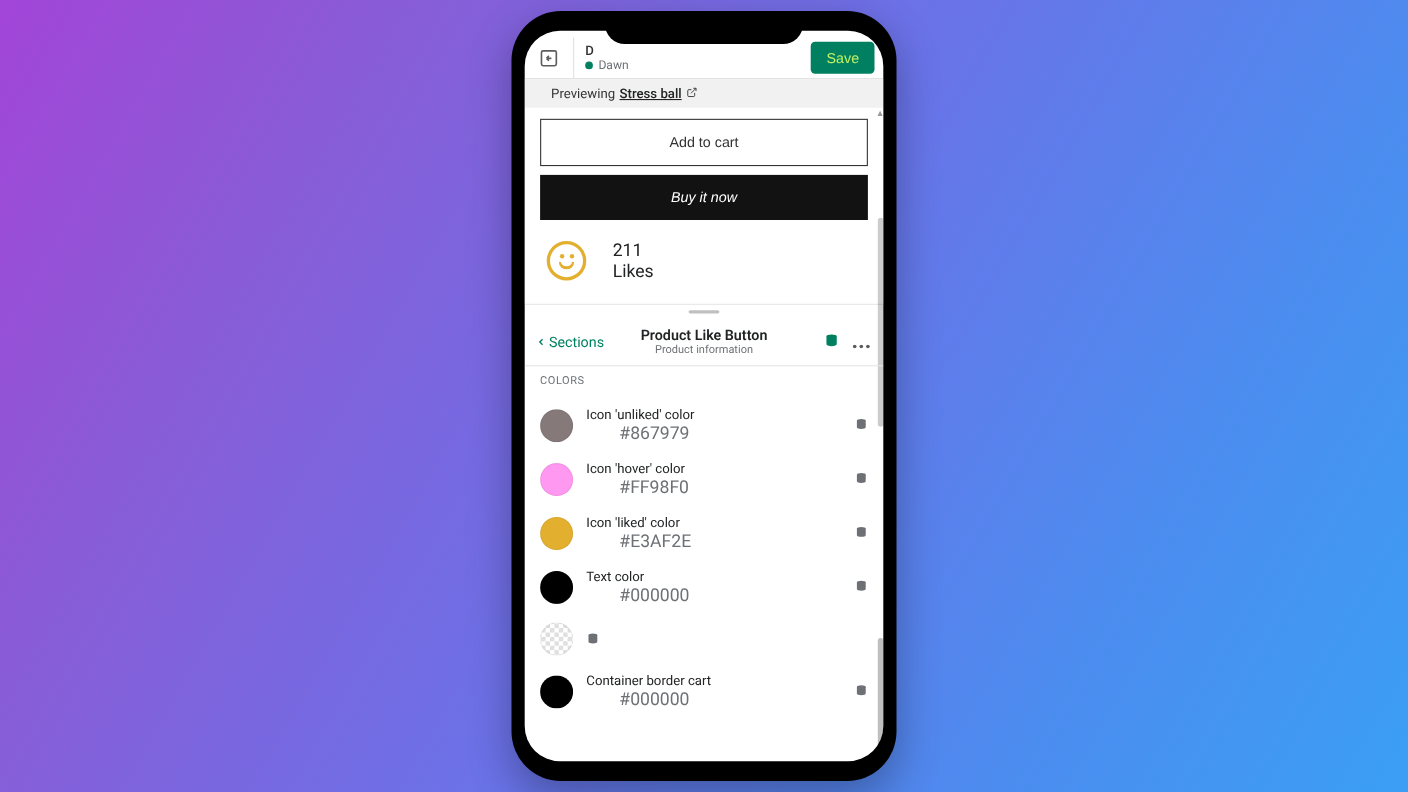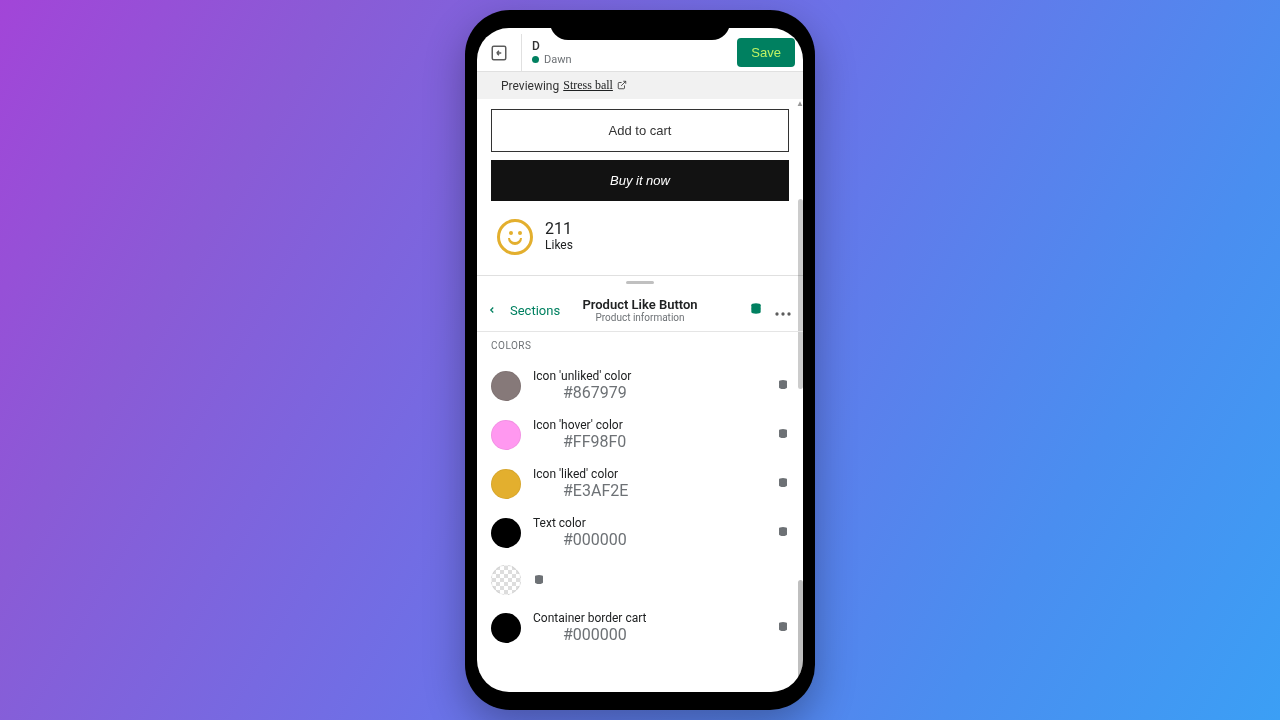--- a/index.html
+++ b/index.html
@@ -100,21 +100,20 @@
       color: #333;
       display: flex;
       align-items: center;
       gap: 4px;
     }
     .preview-bar .product-link {
       text-decoration: underline;
       color: #202223;
       font-weight: 500;
       cursor: pointer;
-      font-family: Liberation Serif, serif;
     }
     .external-icon svg { width: 10px; height: 10px; }
     .preview-area {
       background: #fff;
       padding: 10px 14px;
       flex: 0 0 auto;
       position: relative;
     }
     .outline-btn {
       width: 100%;
@@ -131,22 +130,22 @@
       background: #121212;
       color: #fff;
       border: none;
       padding: 13px;
       font-size: 13px;
       cursor: pointer;
       font-style: italic;
     }
     .likes-row {
       display: flex;
-      align-items: flex-start;
-      gap: 12px;
+      align-items: center;
+      gap: 24px;
       padding: 18px 6px 10px;
     }
     .smiley-icon {
       width: 36px; height: 36px;
       border: 3px solid #E3AF2E;
       border-radius: 50%;
       display: flex;
       align-items: center;
       justify-content: center;
       color: #E3AF2E;
@@ -157,21 +156,21 @@
     .smiley-mouth {
       width: 14px; height: 7px;
       border-bottom: 3px solid #E3AF2E;
       border-left: 2px solid #E3AF2E;
       border-right: 2px solid #E3AF2E;
       border-radius: 0 0 14px 14px;
       position: absolute; bottom: 7px;
     }
     .likes-text { display: flex; flex-direction: column; }
     .likes-count { font-size: 16px; color: #202223; font-weight: 400; }
-    .likes-label { font-size: 12px; color: #202223; }
+    .likes-label { font-size: 16px; color: #202223; }
     .drag-handle {
       height: 14px;
       display: flex;
       justify-content: center;
       align-items: center;
       border-top: 1px solid #e0e0e0;
       cursor: ns-resize;
     }
     .drag-handle span {
       width: 28px; height: 3px; background: #c0c0c0; border-radius: 2px;
@@ -179,21 +178,21 @@
     .panel-header {
       display: flex;
       align-items: center;
       padding: 8px 14px;
       border-bottom: 1px solid #e5e5e5;
       position: relative;
     }
     .sections-back {
       display: flex;
       align-items: center;
-      gap: 13px;
+      gap: 2px;
       color: #008060;
       font-size: 13px;
       cursor: pointer;
       position: absolute;
       left: 10px;
     }
     .sections-back svg { width: 10px; height: 10px; }
     .panel-title-group {
       flex: 1;
       text-align: center;

